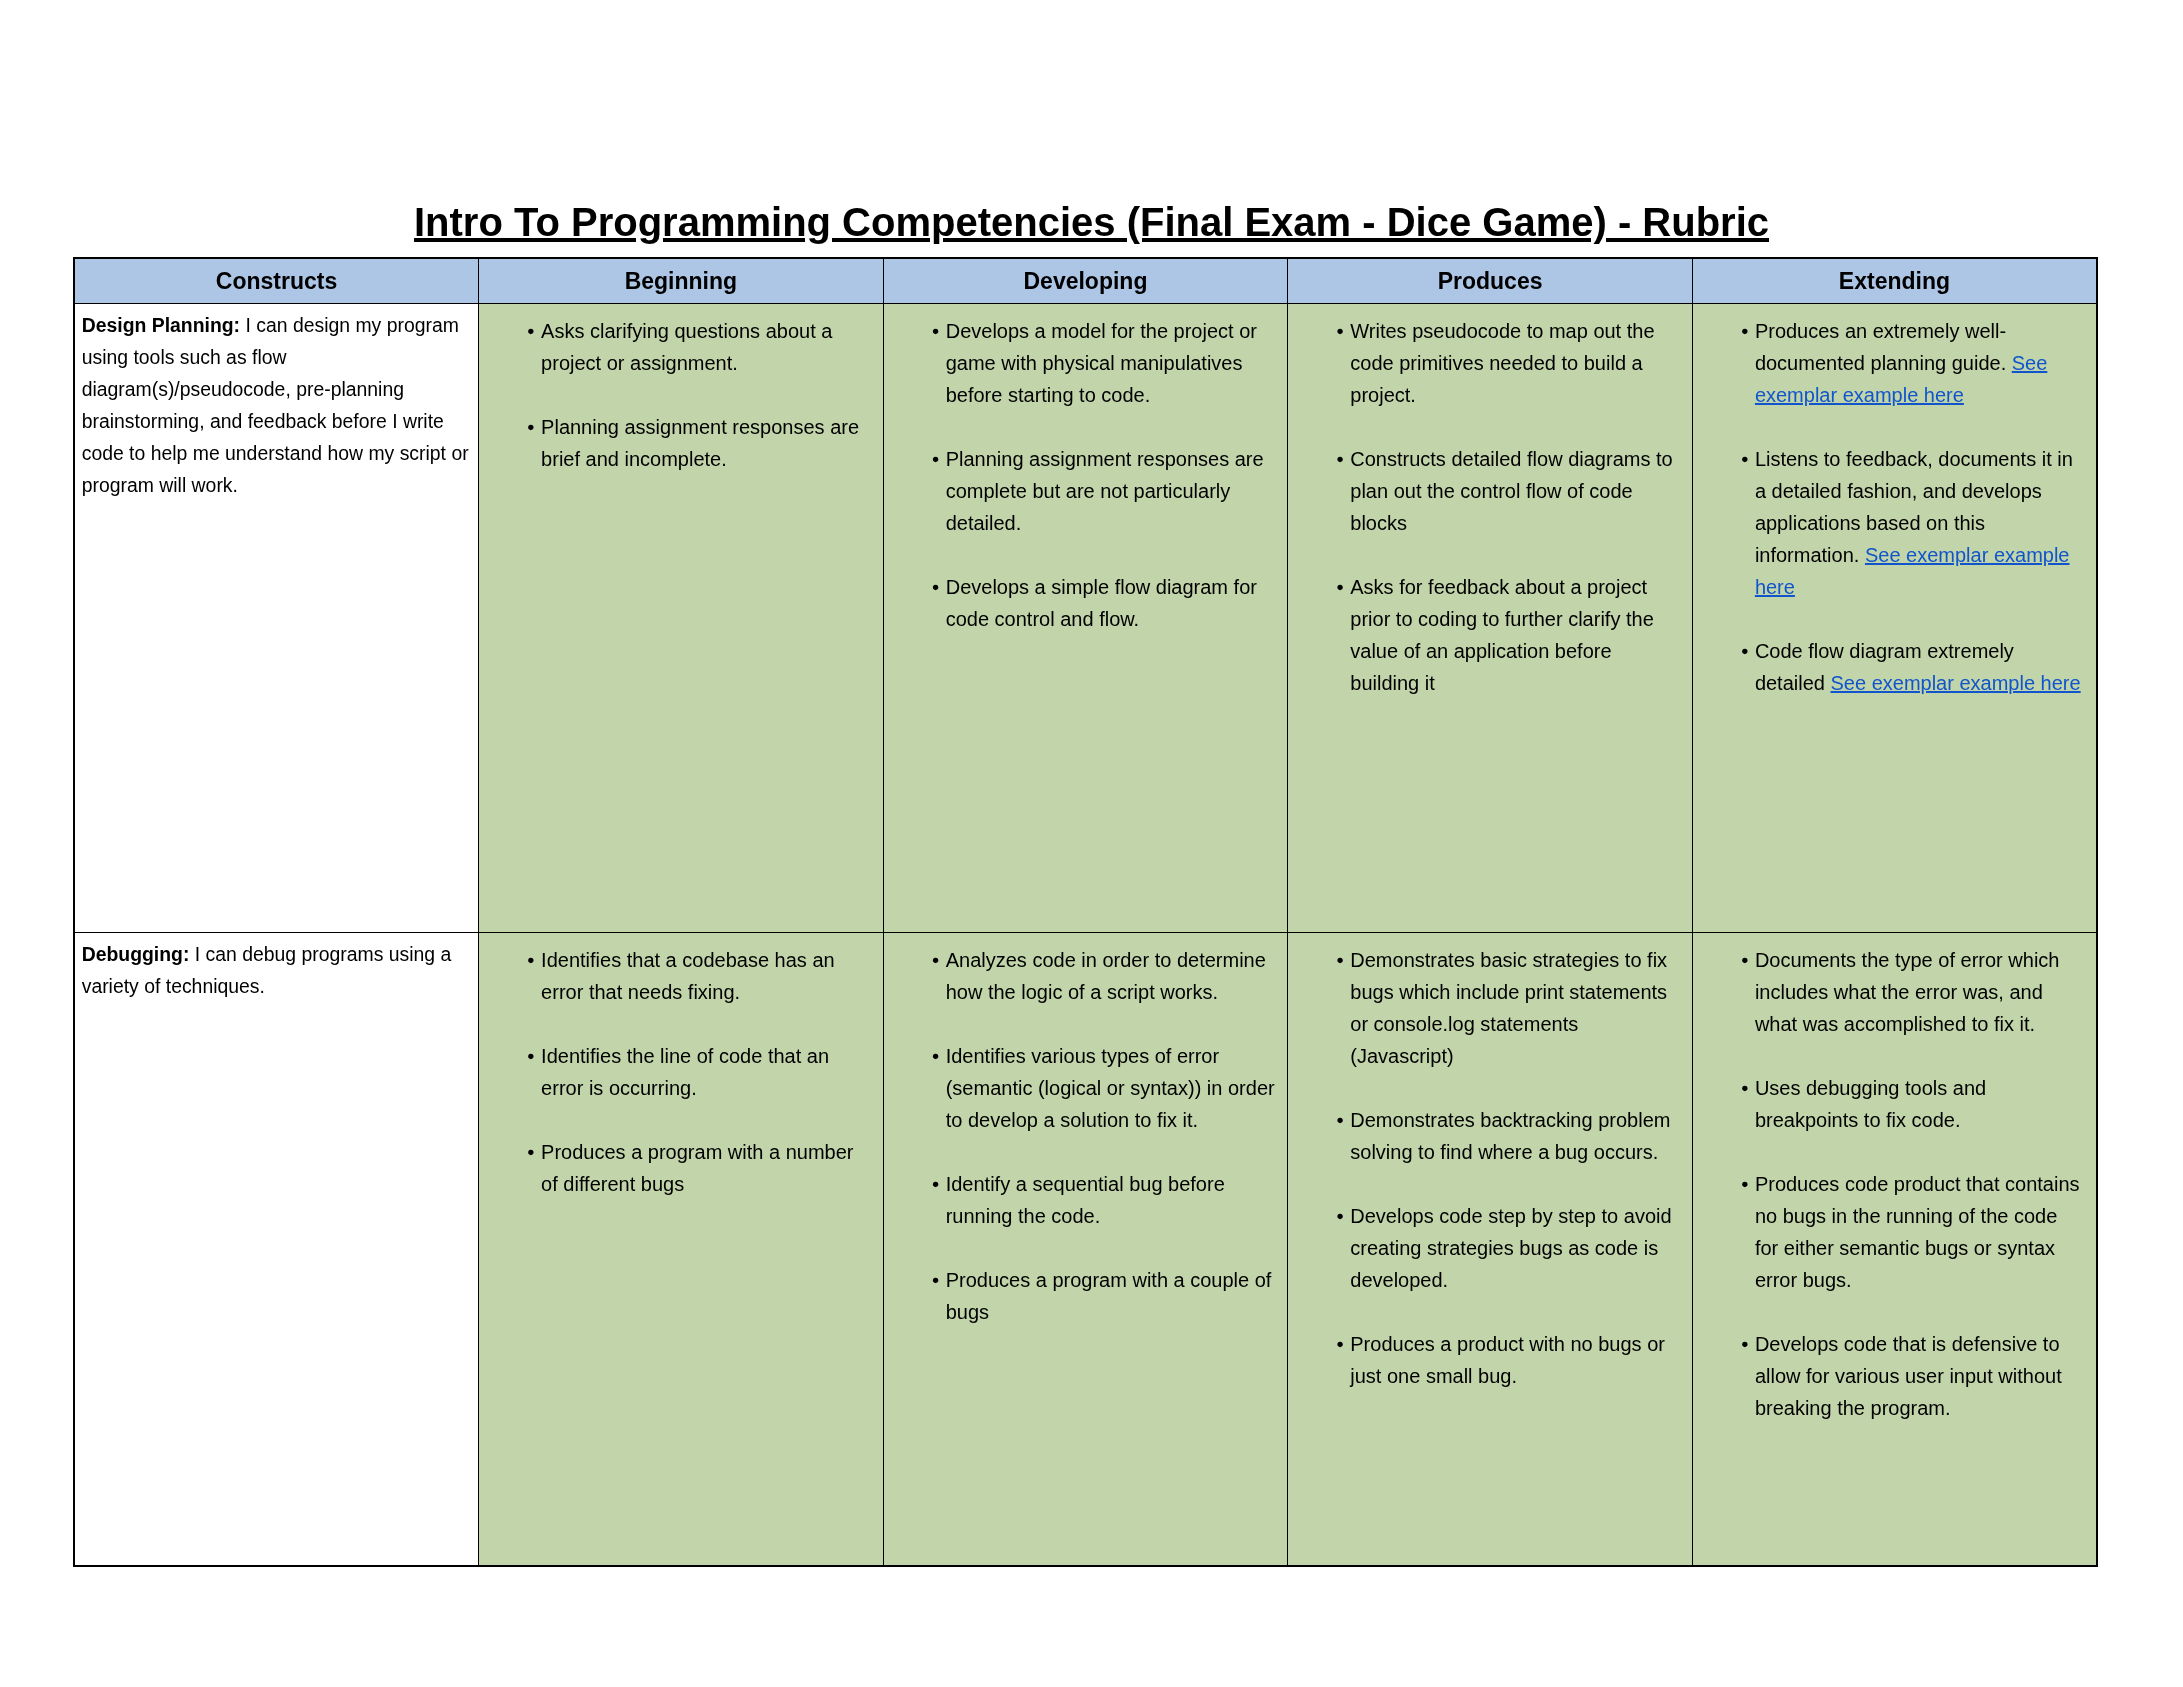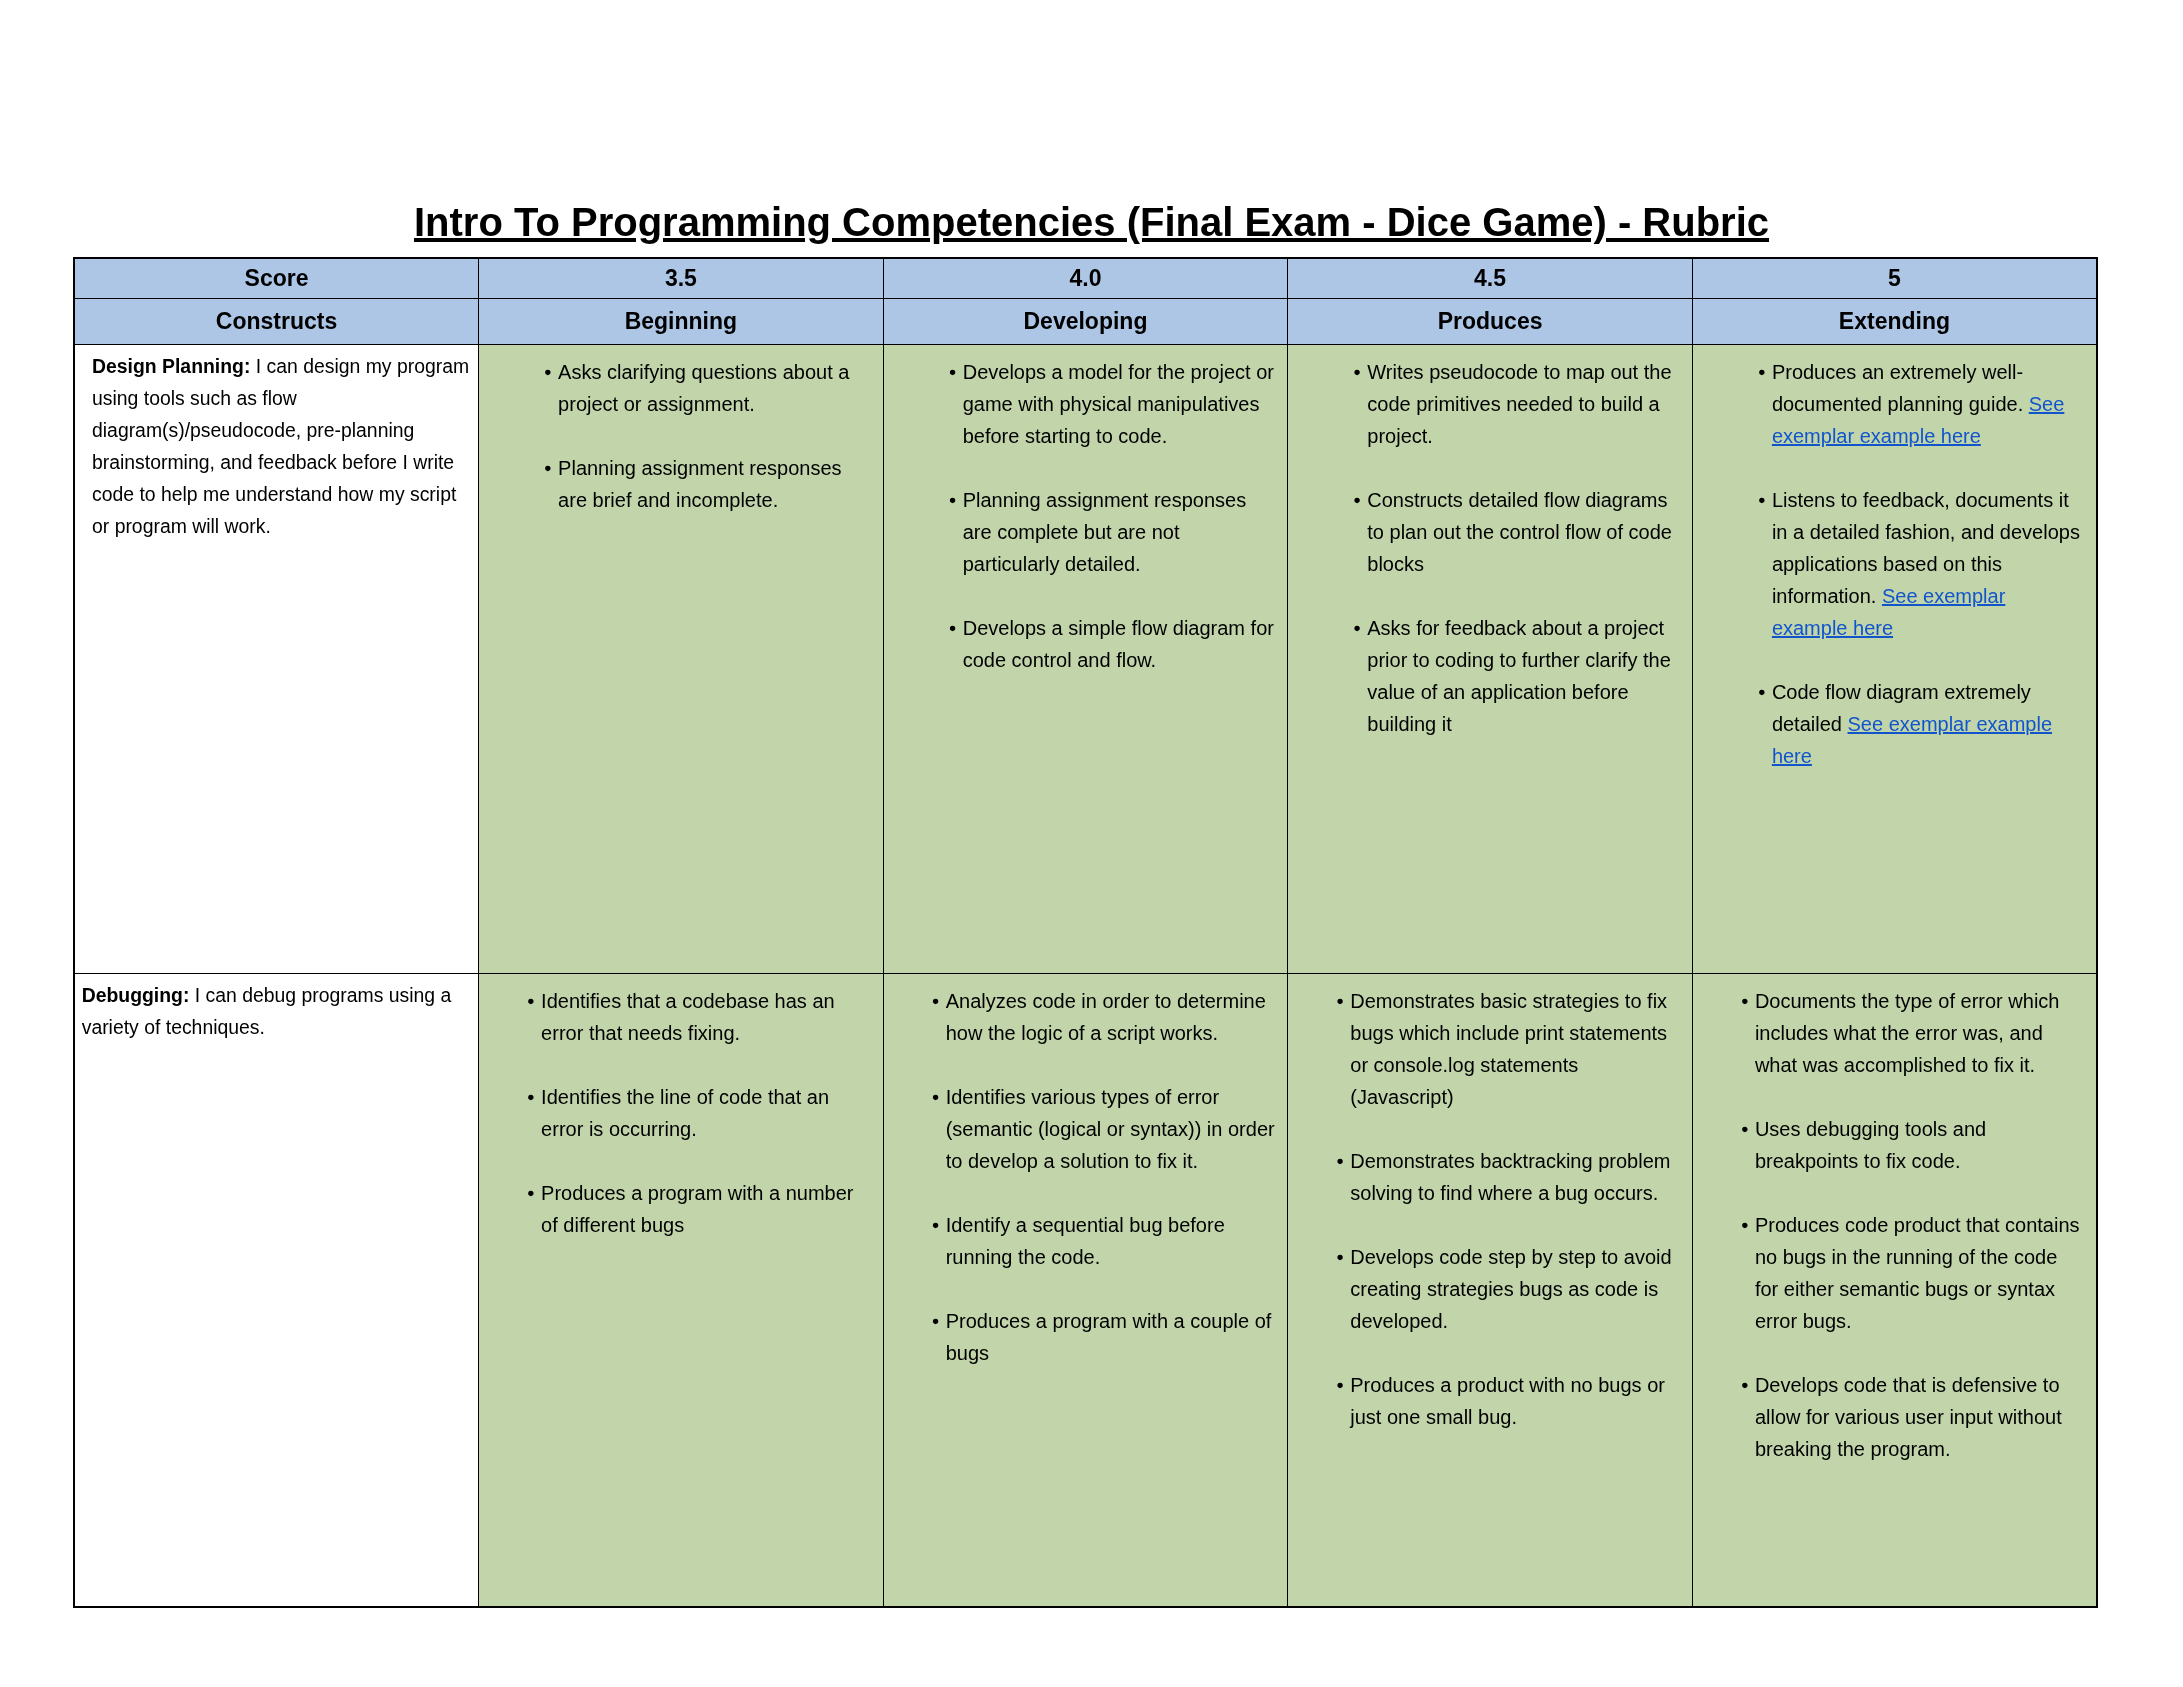--- a/index.html
+++ b/index.html
@@ -53,21 +53,21 @@
     vertical-align:top;
     padding:5px 8.4px 5px 6.7px;
     font-size:19.4px;
     line-height:32px;
   }
   td.level{
     background:var(--level-bg);
     vertical-align:top;
     padding:11px 0 8.4px 0;
   }
-  tr.body-row-1 td{height:629px;padding-left:17px;}
+  tr.body-row-1 td{height:629px;}
   tr.body-row-2 td{height:633px;}
   .li{display:flex;margin-bottom:32px;}
   .li:last-child{margin-bottom:0;}
   .dot{
     flex:0 0 62px;
     box-sizing:border-box;
     padding-left:48px;
     font-size:12.7px;
     line-height:32px;
   }
@@ -87,27 +87,20 @@
 
 <table class="rubric">
   <colgroup>
     <col style="width:20%">
       <col style="width:20%">
       <col style="width:20%">
       <col style="width:20%">
       <col style="width:20%">
   </colgroup>
   <tbody>
-    <tr class="score-row">
-      <th class="hdr">Score</th>
-      <th class="hdr">3.5</th>
-      <th class="hdr">4.0</th>
-      <th class="hdr">4.5</th>
-      <th class="hdr">5</th>
-    </tr>
     <tr class="competency-row">
       <th class="hdr">Constructs</th>
       <th class="hdr">Beginning</th>
       <th class="hdr">Developing</th>
       <th class="hdr">Produces</th>
       <th class="hdr">Extending</th>
     </tr>
 
     <tr class="body-row-1">
       <td class="comp">

